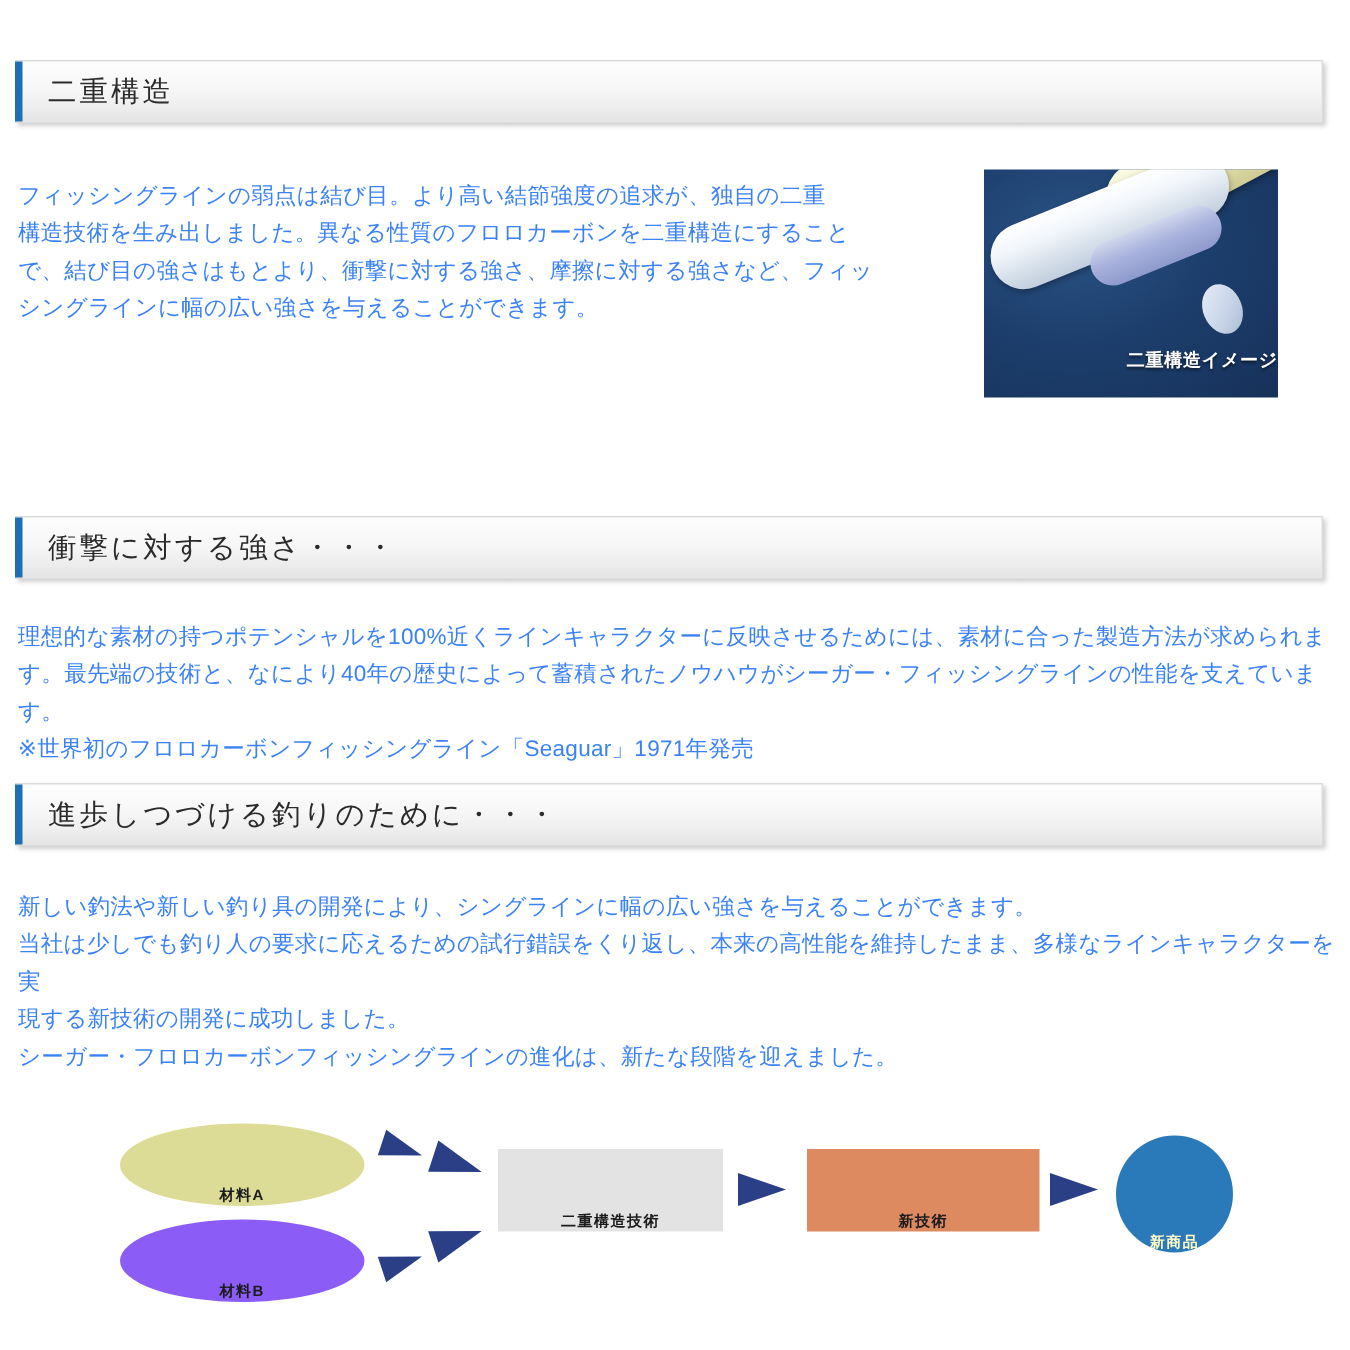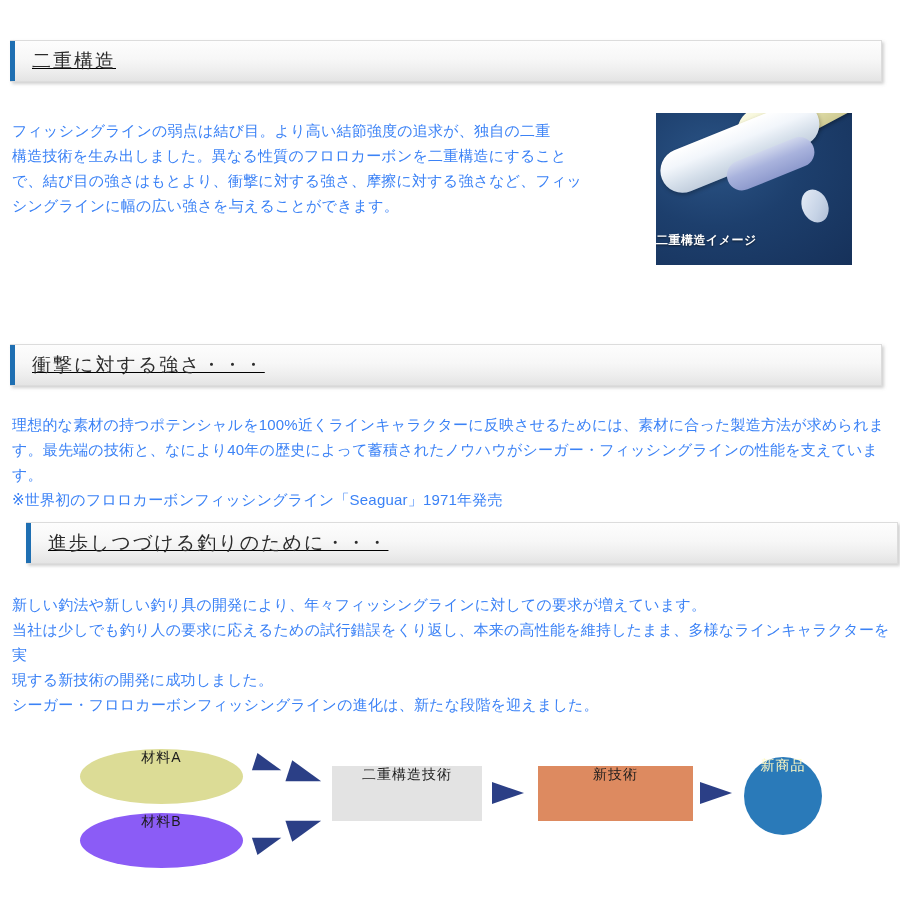--- a/index.html
+++ b/index.html
@@ -25,21 +25,20 @@
     position: absolute;
     left: 10px;
     width: 872px;
     height: 42px;
     background: linear-gradient(to bottom, #fdfdfd 0%, #f7f7f7 45%, #eeeeee 75%, #e4e4e4 100%);
     border: 1px solid #dcdcdc;
     border-left: none;
     box-shadow: 2px 2px 3px rgba(120,120,120,0.35);
     display: flex;
     align-items: center;
-    text-decoration: underline;
   }
   .section-bar .accent {
     position: absolute;
     left: 0;
     top: 0;
     width: 5px;
     height: 100%;
     background: #1f6fb2;
   }
   .section-bar .title {
@@ -116,43 +115,43 @@
     height: 34px;
     border-radius: 50%;
     background: linear-gradient(135deg, #e8eef8 0%, #c6d3e6 60%, #aab9d2 100%);
     transform: rotate(-22deg);
   }
   .hero-image .caption {
     position: absolute;
     left: 0;
     right: 0;
     bottom: 16px;
-    text-align: left;
+    text-align: right;
     color: #ffffff;
     font-size: 12px;
     font-weight: bold;
     letter-spacing: 0.5px;
     text-shadow: 0 1px 2px rgba(0,0,0,0.6);
   }
 
   
   .diagram {
     position: absolute;
     left: 0;
     top: 735px;
     width: 900px;
     height: 145px;
   }
   .node {
     position: absolute;
     display: flex;
-    align-items: flex-start;
+    align-items: flex-end;
     justify-content: center;
-    font-size: 14px;
-    font-weight: normal;
+    font-size: 10px;
+    font-weight: bold;
     letter-spacing: 1px;
     color: #1c1c1c;
     text-align: center;
   }
   .node-ellipse-a {
     left: 80px; top: 14px;
     width: 163px; height: 55px;
     border-radius: 50%;
     background: #dcdc96;
   }
@@ -231,26 +230,26 @@
 
   <div class="section-bar" style="top:344px;">
     <span class="accent"></span>
     <span class="title">衝撃に対する強さ・・・</span>
   </div>
 
   <div class="body-text" style="top:412px; width:880px;">理想的な素材の持つポテンシャルを100%近くラインキャラクターに反映させるためには、素材に合った製造方法が求められま
 す。最先端の技術と、なにより40年の歴史によって蓄積されたノウハウがシーガー・フィッシングラインの性能を支えています。
 ※世界初のフロロカーボンフィッシングライン「Seaguar」1971年発売</div>
 
-  <div class="section-bar" style="top:522px;margin-left:16px;">
+  <div class="section-bar" style="top:522px;">
     <span class="accent"></span>
     <span class="title">進歩しつづける釣りのために・・・</span>
   </div>
 
-  <div class="body-text" style="top:592px; width:880px;">新しい釣法や新しい釣り具の開発により、年々フィッシングラインに対しての要求が増えています。
+  <div class="body-text" style="top:592px; width:880px;">新しい釣法や新しい釣り具の開発により、シングラインに幅の広い強さを与えることができます。
 当社は少しでも釣り人の要求に応えるための試行錯誤をくり返し、本来の高性能を維持したまま、多様なラインキャラクターを実
 現する新技術の開発に成功しました。
 シーガー・フロロカーボンフィッシングラインの進化は、新たな段階を迎えました。</div>
 
   <div class="diagram">
 
     <div class="node node-ellipse-a">
       <span>材料A</span>
     </div>
 

